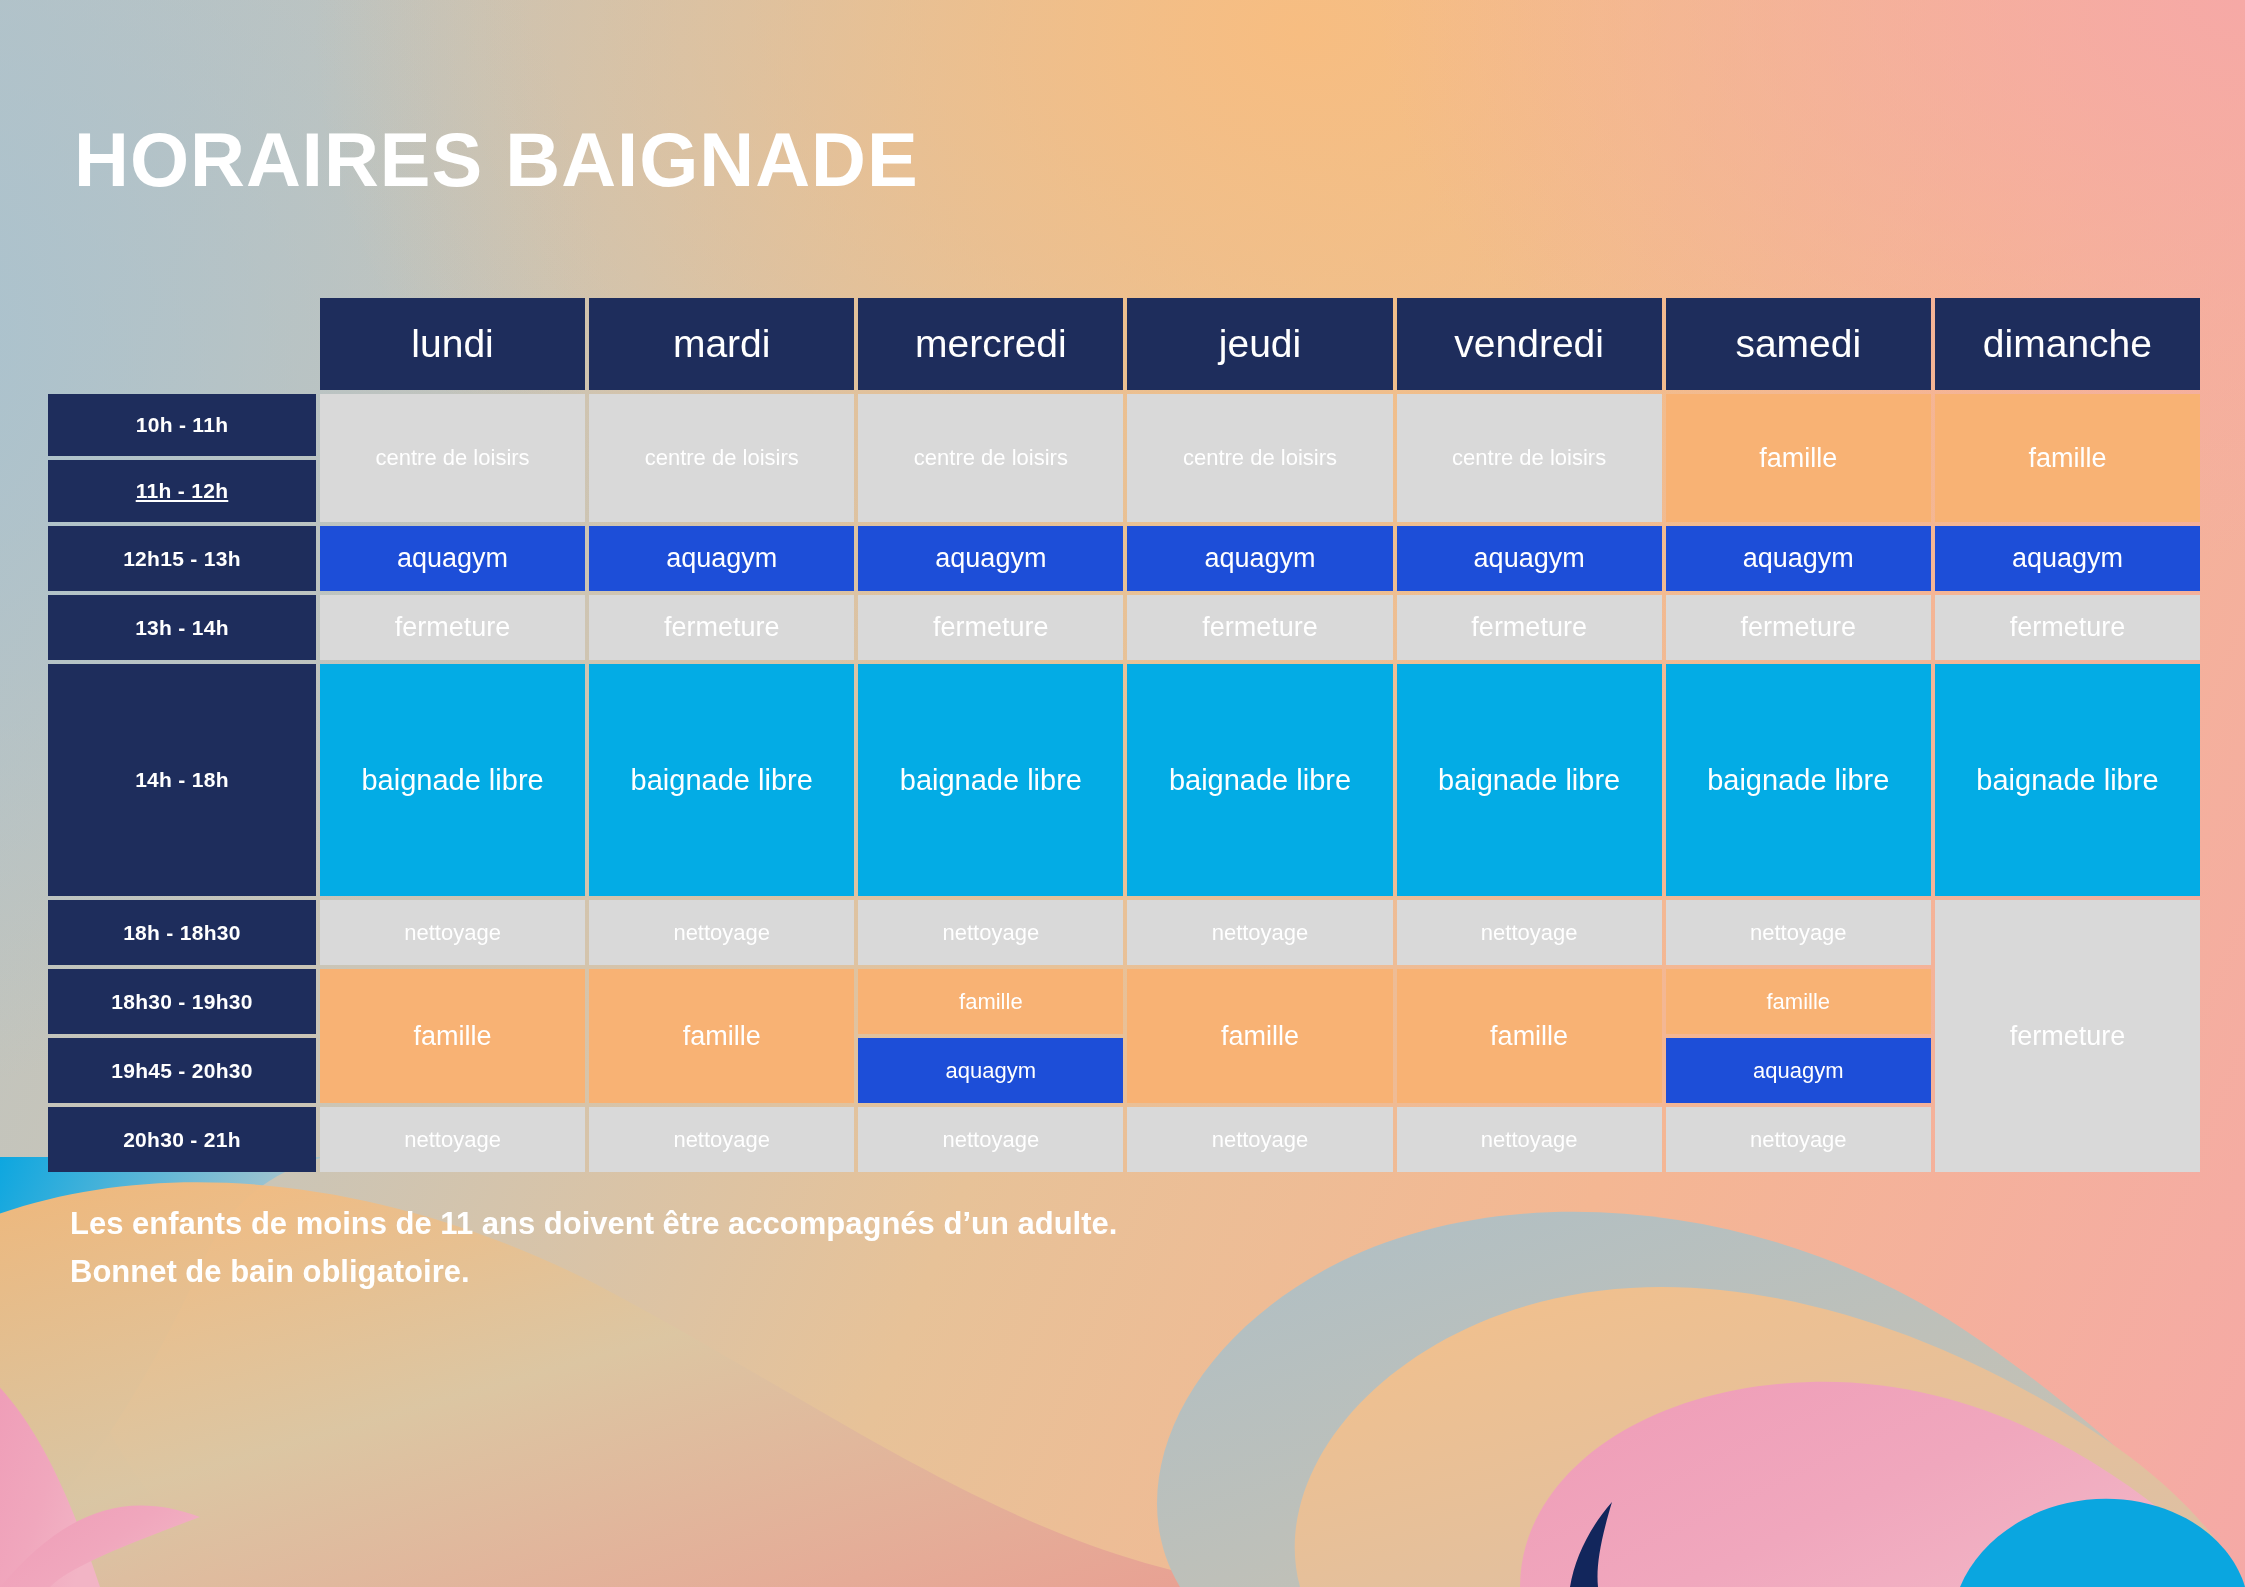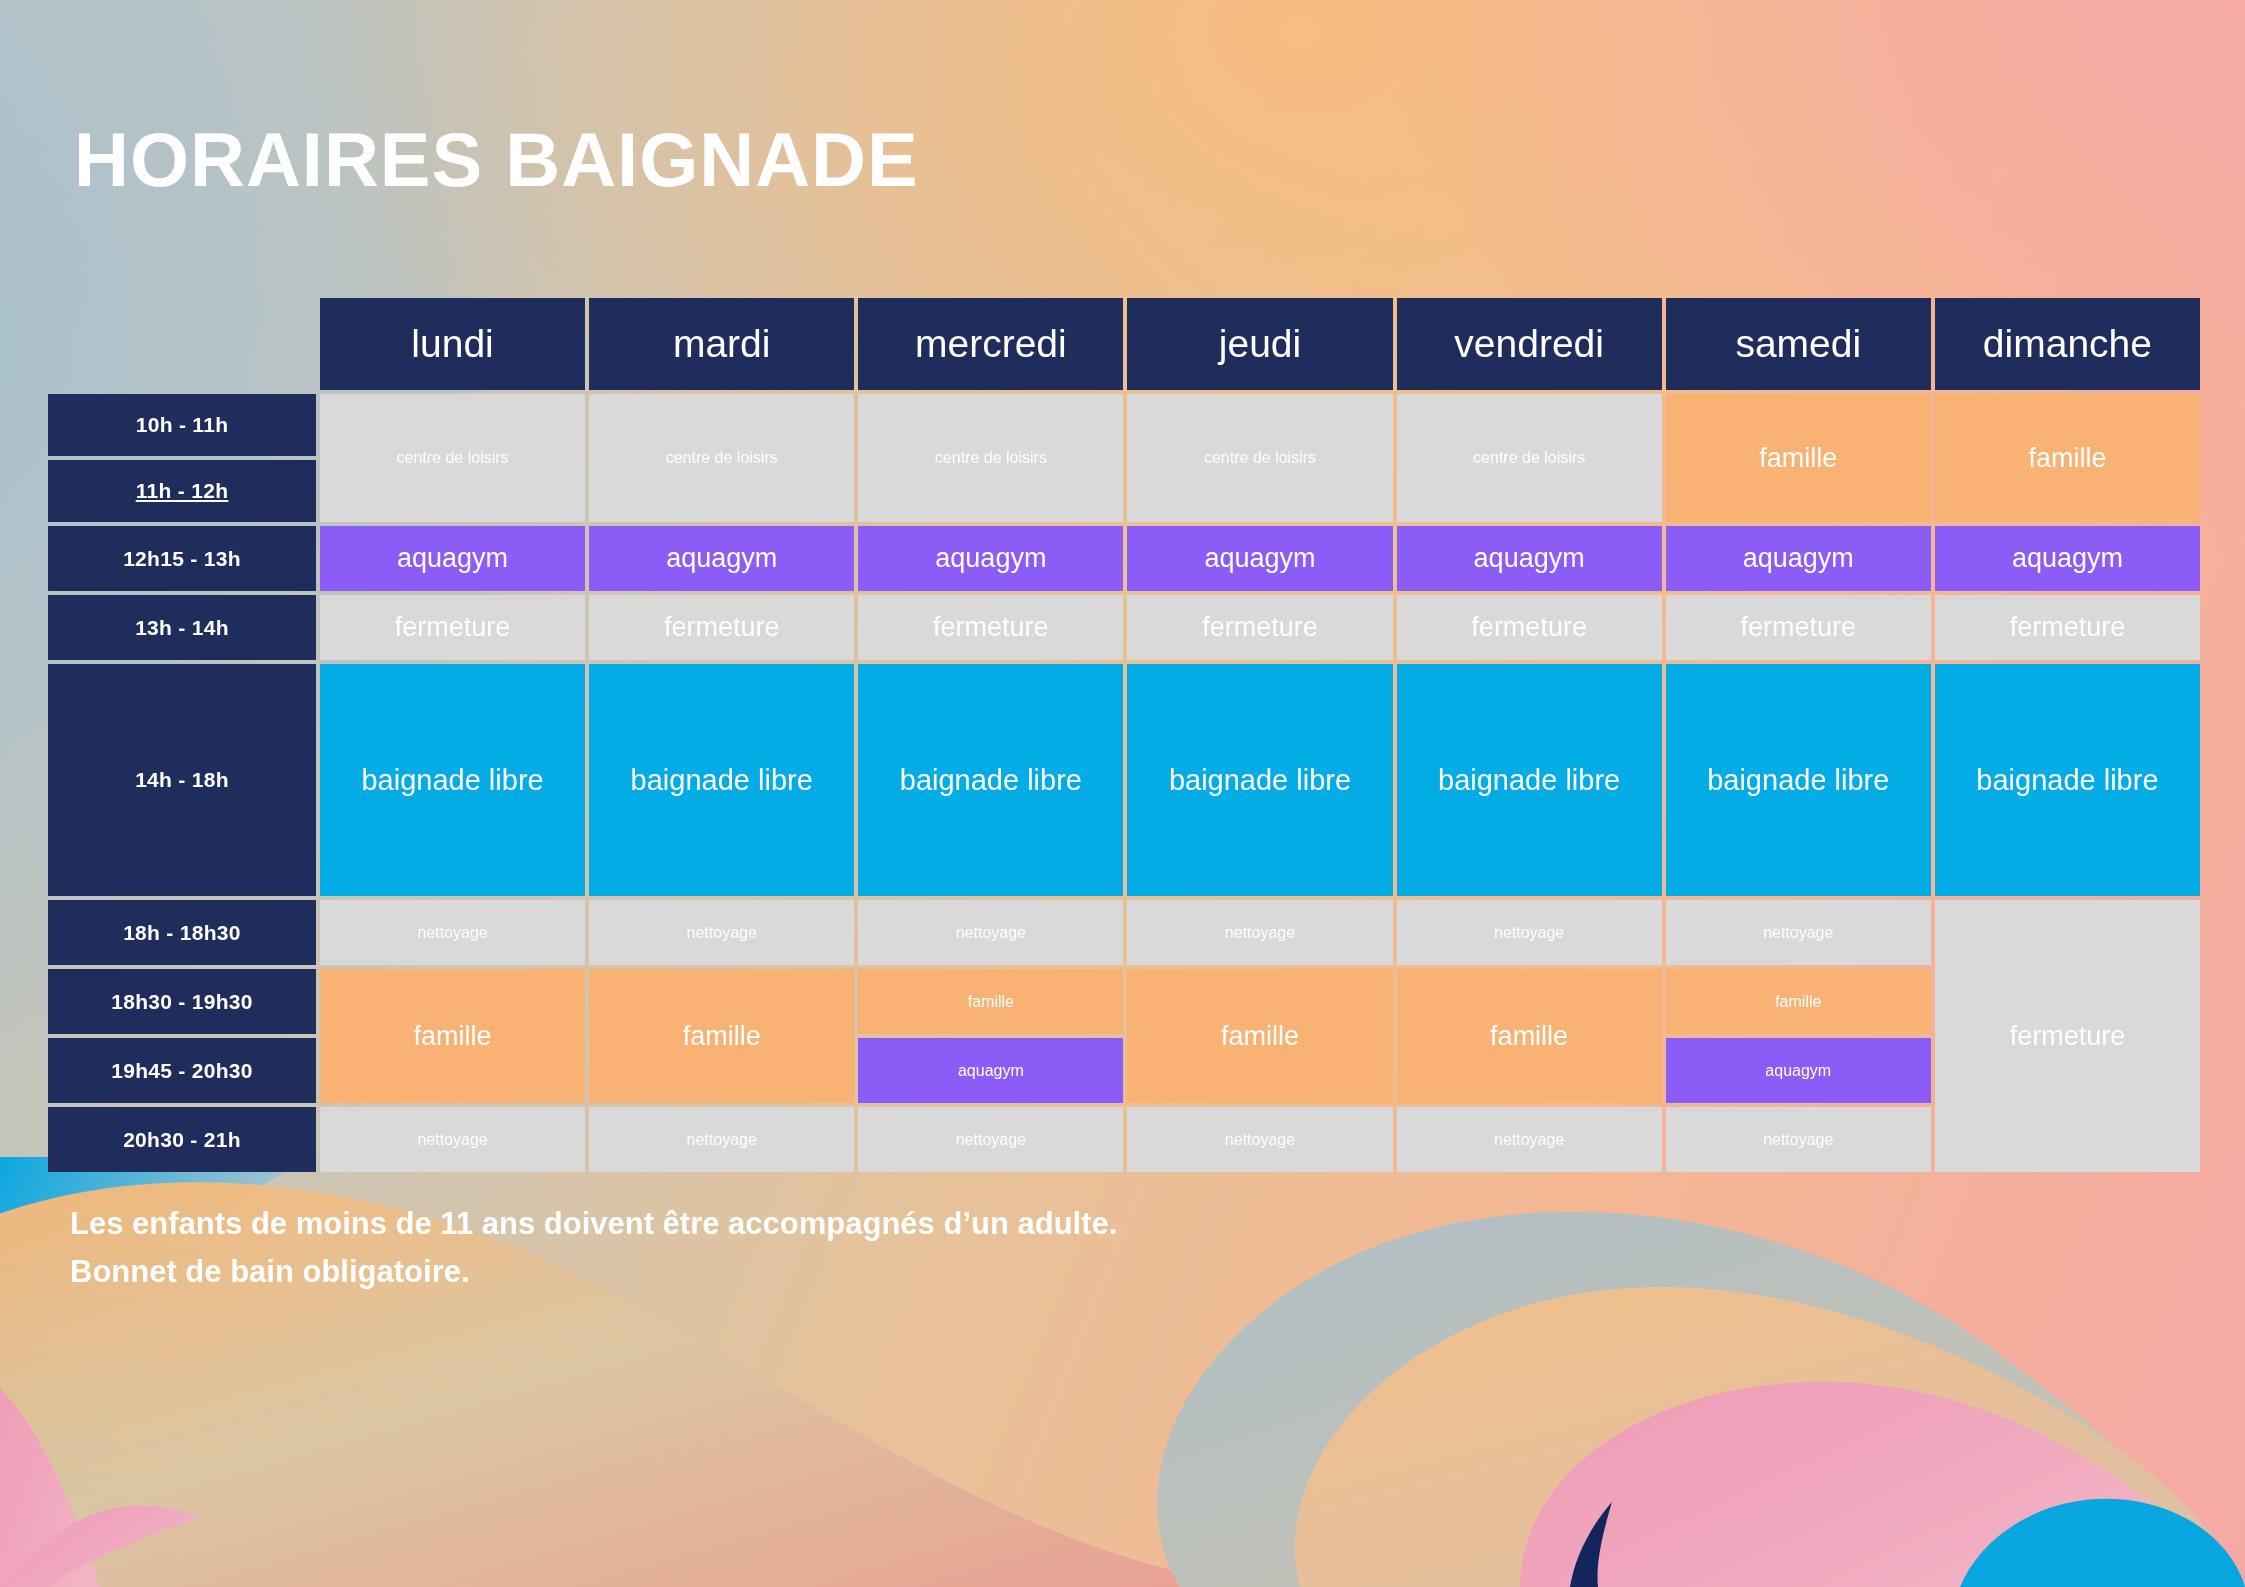--- a/index.html
+++ b/index.html
@@ -67,25 +67,25 @@
   .day-hdr{
     background:#1e2d5c;
     font-size:39px;
   }
   .time-cell{
     background:#1e2d5c;
     font-size:21px;font-weight:bold;letter-spacing:.3px;
   }
 
   .c-grey   {background:#d9d9d9;}
-  .c-pink   {background:#8b5cf6;}
+  .c-pink   {background:#1d4ed8;}
   .c-blue   {background:#03ace5;}
   .c-orange {background:#f8b274;}
 
-  .lbl-sm{font-size:16px;}
+  .lbl-sm{font-size:22px;}
   .lbl-md{font-size:27px;}
   .lbl-lg{font-size:29px;}
 
   
   #footer-notes{
     position:absolute;left:58px;top:1200px;
     color:#ffffff;font-weight:bold;font-size:31px;line-height:1.55;margin-left:12px;
   }
   #footer-notes div{white-space:nowrap;}
 </style>

